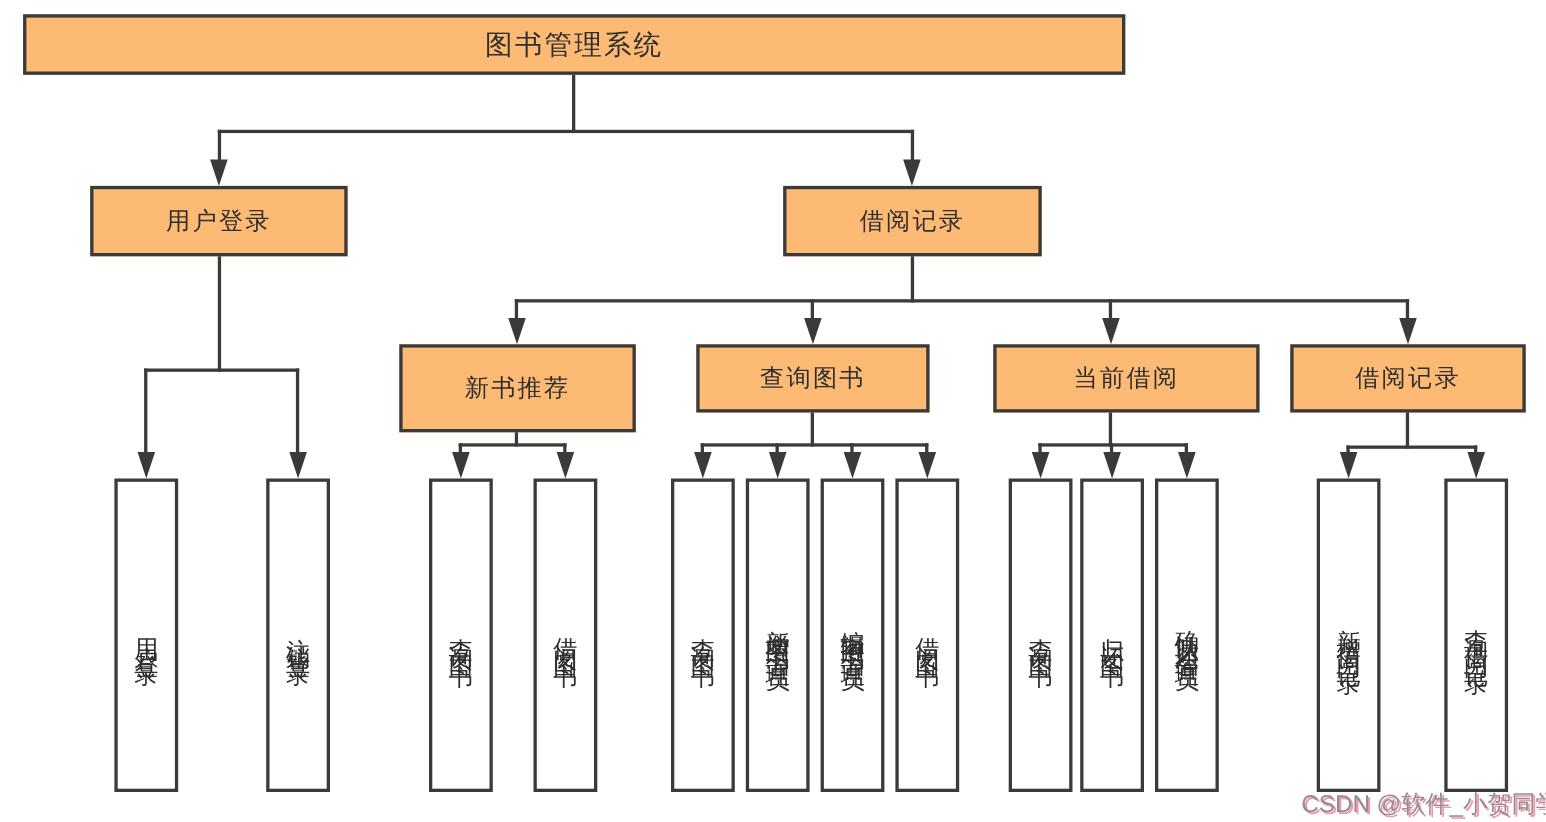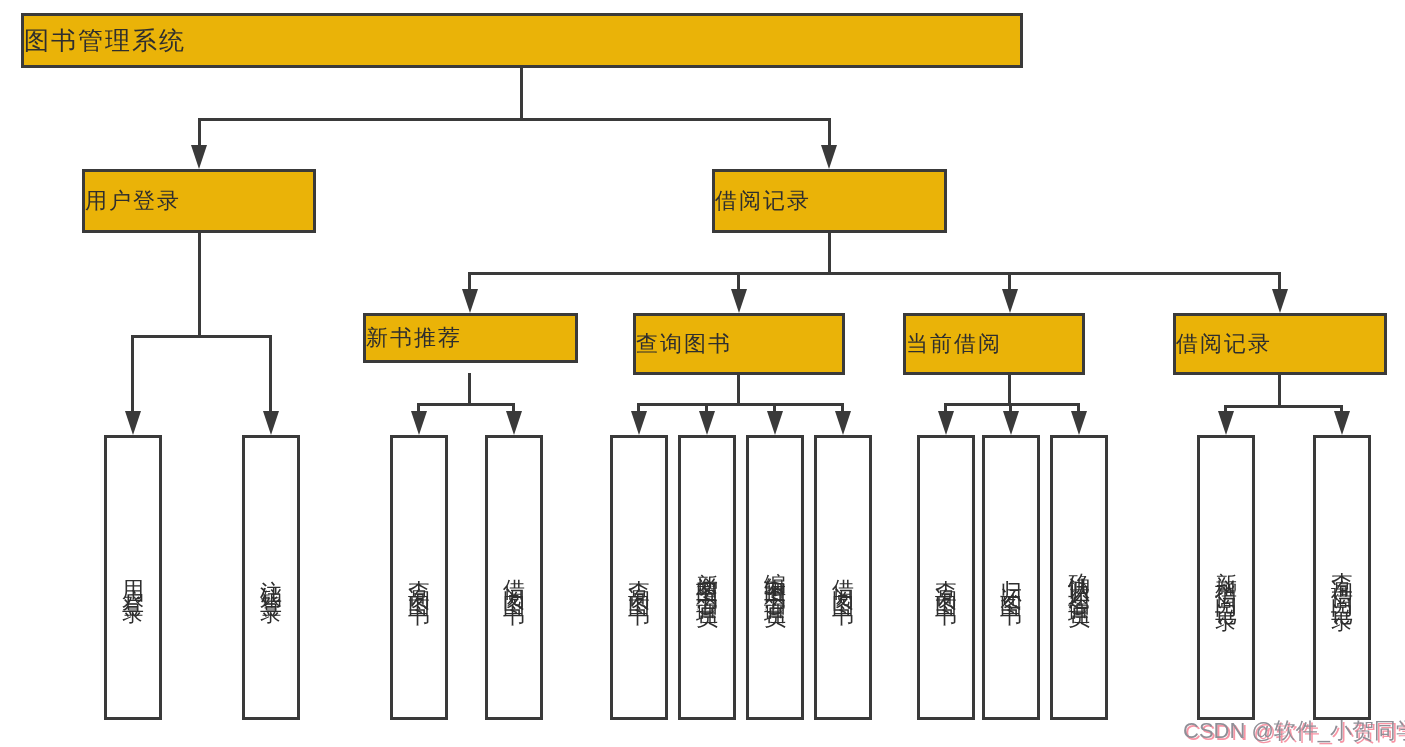--- a/index.html
+++ b/index.html
@@ -22,22 +22,22 @@
   .hline{position:absolute;height:3px;background:var(--line);}
   .arrow{
     position:absolute;width:0;height:0;
     border-left:8px solid transparent;
     border-right:8px solid transparent;
     border-top:24px solid var(--line);
   }
   
   .nbox{
     position:absolute;box-sizing:border-box;
-    border:3px solid var(--line);background:#eab308;
-    display:flex;align-items:center;
+    border:3px solid var(--line);background:#fdba74;
+    display:flex;align-items:center;justify-content:center;
     color:var(--text);
   }
   .nbox.h{font-size:22px;letter-spacing:2px;}
   .nbox.root{font-size:25px;letter-spacing:2px;}
   .leaf{
     position:absolute;box-sizing:border-box;
     border:3px solid var(--line);background:#fff;
     width:58px;height:285px;top:435px;
     display:flex;align-items:center;justify-content:center;
   }
@@ -124,27 +124,27 @@
     <span>图书管理系统</span>
   </div>
 
   <div class="nbox h" style="left:82px;top:169px;width:234px;height:64px;">
     <span>用户登录</span>
   </div>
   <div class="nbox h" style="left:712px;top:169px;width:235px;height:64px;">
     <span>借阅记录</span>
   </div>
 
-  <div class="nbox h" style="left:363px;top:313px;width:215px;height:50px;">
+  <div class="nbox h" style="left:363px;top:313px;width:215px;height:80px;">
     <span>新书推荐</span>
   </div>
   <div class="nbox h" style="left:633px;top:313px;width:212px;height:62px;">
     <span>查询图书</span>
   </div>
-  <div class="nbox h" style="left:903px;top:313px;width:182px;height:62px;">
+  <div class="nbox h" style="left:903px;top:313px;width:242px;height:62px;">
     <span>当前借阅</span>
   </div>
   <div class="nbox h" style="left:1173px;top:313px;width:214px;height:62px;">
     <span>借阅记录</span>
   </div>
 
   <div class="leaf" style="left:104px;">
     <span class="vtext">用户登录</span>
   </div>
   <div class="leaf" style="left:242px;">

